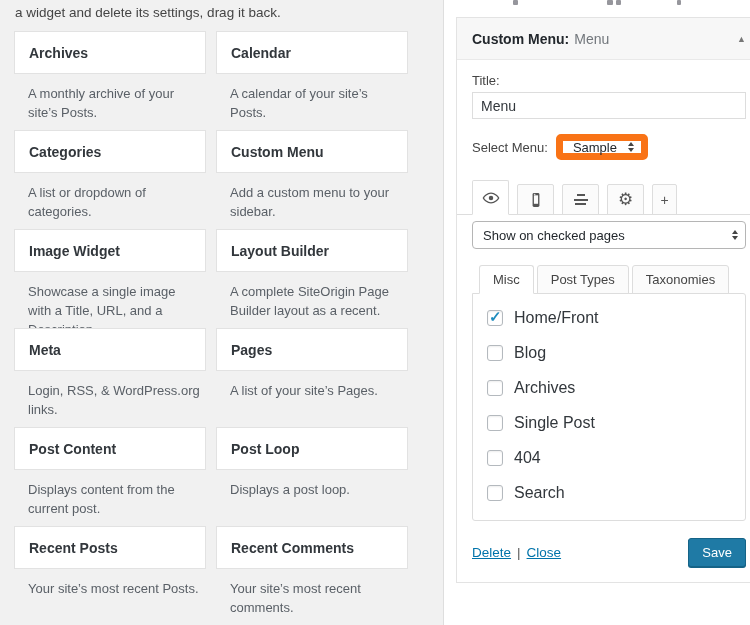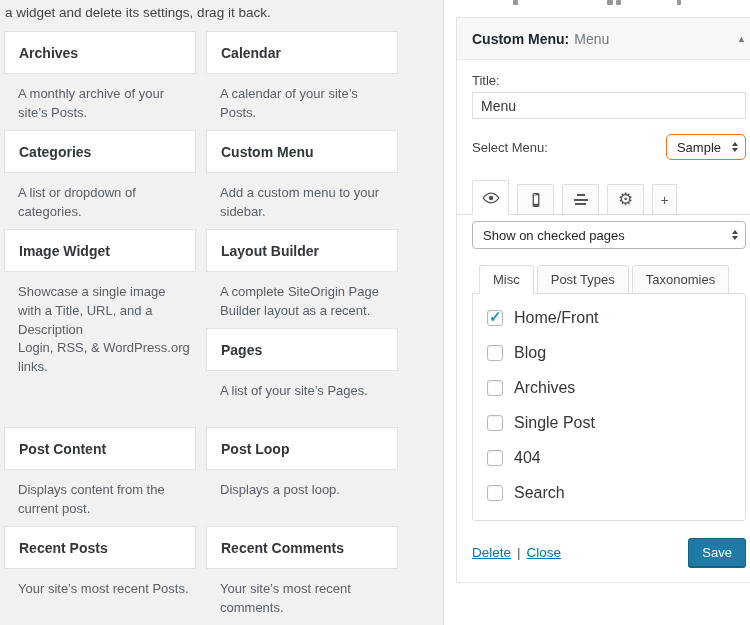--- a/index.html
+++ b/index.html
@@ -1,43 +1,43 @@
 <!DOCTYPE html>
 <html><head>
 <meta charset="utf-8">
 <style>
   * { margin:0; padding:0; box-sizing:border-box; }
   html,body { width:750px; height:625px; overflow:hidden; }
   body { font-family:"Liberation Sans", sans-serif; background:#f1f1f1; position:relative; }
 
   
-  .left-col { position:absolute; left:0; top:0; width:443px; height:625px; background:#f1f1f1; padding:5px 0 0 4px; }
+  .left-col { position:absolute; left:0; top:0; width:443px; height:625px; background:#f1f1f1; padding:5px 0 0 14px; }
   .intro { font-size:13.5px; color:#444; margin:0 0 11px 1px; }
   .grid { display:grid; grid-template-columns:192px 192px; column-gap:10px; grid-auto-rows:99px; }
   .card { height:43px; background:#fff; border:1px solid #e2e2e2; display:flex; align-items:center;
           padding-left:14px; font-size:14px; font-weight:bold; color:#32373c; cursor:move; }
   .desc { margin:11px 4px 0 14px; font-size:13px; color:#5a6067; line-height:1.45; }
 
   
   .right-col { position:absolute; left:443px; top:0; width:307px; height:625px; background:#fff; border-left:1px solid #dedede; }
   .frag { position:absolute; top:0; height:5px; background:#96969c; border-radius:1px; }
 
   .panel { margin:17px 0 0 12px; width:306px; background:#fff; border:1px solid #e3e3e3; }
   .panel-header { height:42px; background:#f7f7f7; border-bottom:1px solid #e9e9e9; display:flex; align-items:center; padding:0 15px; cursor:pointer; }
   .panel-title { font-size:14px; font-weight:bold; color:#23282d; }
   .panel-sub { font-size:14px; color:#72777c; margin-left:5px; font-weight:normal; }
   .toggle { margin-left:auto; font-size:9px; color:#777; }
 
   .panel-body { padding:13px 15px 15px; }
   .field-label { font-size:13px; color:#444; display:block; margin-bottom:4px; }
   .title-input { width:100%; height:27px; border:1px solid #ddd; padding:2px 8px; font-size:14px; color:#32373c; font-family:inherit; }
 
-  .select-row { margin-top:15px; display:flex; align-items:center;justify-content:space-between; }
+  .select-row { margin-top:15px; display:flex; align-items:center; }
   .select-row .field-label { margin:0 8px 0 0; }
-  .mac-select { position:relative; border:1px solid #f97316; border-radius:5px; height:26px; background:#fff;
+  .mac-select { position:relative; border:7px solid #f97316; border-radius:5px; height:26px; background:#fff;
                 display:flex; align-items:center; padding:0 24px 0 10px; font-size:13px; color:#23282d; cursor:pointer; }
   .arrows { position:absolute; right:7px; top:50%; transform:translateY(-50%); display:flex; flex-direction:column; gap:2px; }
   .arrows i { display:block; width:0; height:0; border-left:3.5px solid transparent; border-right:3.5px solid transparent; }
   .arrows .up { border-bottom:4px solid #444; }
   .arrows .dn { border-top:4px solid #444; }
 
   .tabbar { margin:20px -15px 0; padding-left:15px; border-bottom:1px solid #ddd; display:flex; align-items:flex-end; gap:8px; }
   .itab { width:37px; height:31px; margin-bottom:-1px; border:1px solid #ddd; border-radius:2px 2px 0 0;
           background:#fbfbfb; display:flex; align-items:center; justify-content:center; cursor:pointer; }
   .itab.active { background:#fff; border-bottom:1px solid #fff; height:35px; }
@@ -106,20 +106,23 @@
         </div>
       <p class="desc">Showcase a single image with a Title, URL, and a Description</p>
     </div>
     <div>
       <div class="card">
           <span>Layout Builder</span>
         </div>
       <p class="desc">A complete SiteOrigin Page Builder layout as a recent.</p>
     </div>
     <div>
+      <div class="card">
+          <span>Meta</span>
+        </div>
       <p class="desc">Login, RSS, &amp; WordPress.org links.</p>
     </div>
     <div>
       <div class="card">
           <span>Pages</span>
         </div>
       <p class="desc">A list of your site’s Pages.</p>
     </div>
     <div>
       <div class="card">

